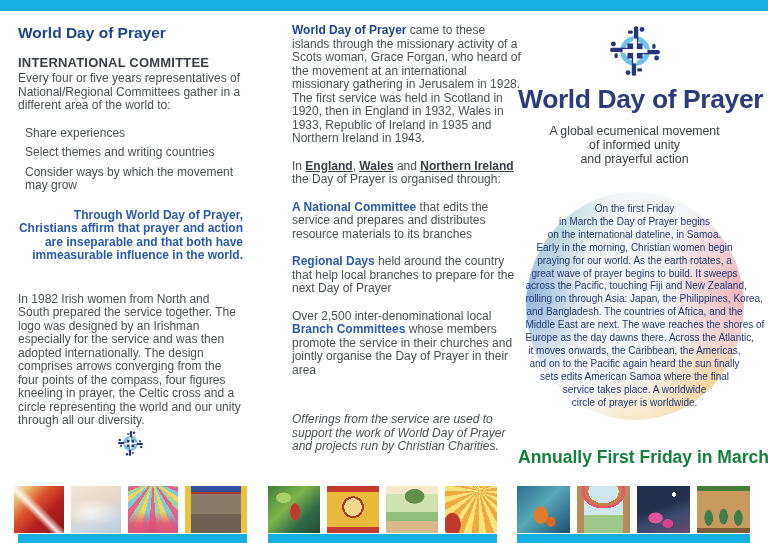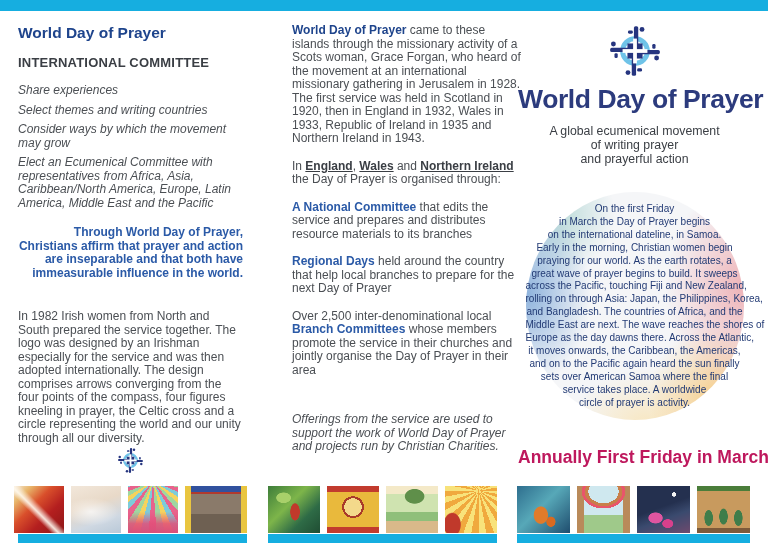--- a/index.html
+++ b/index.html
@@ -10,21 +10,21 @@
   }
   .topbar{position:absolute;left:0;top:0;width:768px;height:11px;background:#16aee0;}
   .panel{position:absolute;top:24px;}
   .p-left{left:18px;width:225px;}
   .p-mid{left:276px;width:229px;margin-left:16px;}
   .p-right{left:518px;width:233px;text-align:center;}
 
   .col-head{font-size:15.5px;font-weight:bold;color:#1e448c;margin:0 0 13px;}
   .sub-head{font-size:13px;font-weight:bold;color:#3a3e44;margin:0 0 2px;letter-spacing:.2px;}
   .body-t{font-size:12px;line-height:13.5px;color:#4b4f54;margin:0;}
-  .it-item{font-style:italic;margin:0 0 6px;}
+  .it-item{margin:0 7px 6px;}
   .it-list{margin-top:14px;}
   .affirm{font-weight:bold;color:#2b5aa7;margin-top:16px;text-align:right;}
   .history{margin-top:30px;}
   .logo-small-wrap{text-align:center;margin-top:2px;}
   .logo-small{width:27px;height:27px;}
 
   .lead-navy{color:#1e448c;font-weight:bold;}
   .b-dark{color:#3a3e44;font-weight:bold;text-decoration:underline;}
   .b-blue{color:#2b5aa7;font-weight:bold;}
   .mp{margin-top:14px;}
@@ -37,21 +37,21 @@
     width:218px;height:228px;border-radius:50%;margin:26px auto 0;box-sizing:border-box;padding-top:11px;
     background:
       radial-gradient(90px 130px at 1% 45%, rgba(118,163,214,.8), rgba(118,163,214,0) 70%),
       radial-gradient(110px 150px at 99% 42%, rgba(236,158,163,.75), rgba(236,158,163,0) 70%),
       radial-gradient(100px 100px at 88% 90%, rgba(246,194,108,.8), rgba(246,194,108,0) 70%),
       radial-gradient(90px 90px at 12% 10%, rgba(148,200,196,.65), rgba(148,200,196,0) 70%),
       radial-gradient(110px 80px at 55% 102%, rgba(250,218,148,.55), rgba(250,218,148,0) 70%),
       #f5f6f8;
   }
   .glline{font-size:10px;line-height:12.9px;font-weight:normal;color:#223a74;white-space:nowrap;}
-  .tagline{margin-top:27px;font-size:17.5px;font-weight:bold;color:#be185d;white-space:nowrap;}
+  .tagline{margin-top:27px;font-size:17.5px;font-weight:bold;color:#15803d;white-space:nowrap;}
 
   .gallery{position:absolute;top:486px;height:47px;display:flex;gap:7px;}
   .g-left{left:14px;width:233px;}
   .g-mid{left:268px;width:229px;}
   .g-right{left:517px;width:233px;}
   .art{flex:1;height:47px;}
   .bbar{position:absolute;top:534px;height:9px;background:#16aee0;}
   .bb-left{left:18px;width:229px;}
   .bb-mid{left:268px;width:229px;}
   .bb-right{left:517px;width:233px;}
@@ -134,25 +134,25 @@
     <rect x="46.5" y="27" width="7" height="46" fill="#ffffff"></rect>
     <rect x="27" y="46.5" width="46" height="7" fill="#ffffff"></rect>
   </symbol>
 </svg>
 
 <div class="topbar"></div>
 
 <div class="panel p-left">
   <div class="col-head">World Day of Prayer</div>
   <div class="sub-head">INTERNATIONAL COMMITTEE</div>
+  <p class="body-t">Every four or five years representatives of National/Regional Committees gather in a different area of the world to:</p>
   <div class="it-list">
     <p class="body-t it-item">Share experiences</p>
     <p class="body-t it-item">Select themes and writing countries</p>
     <p class="body-t it-item">Consider ways by which the movement may grow</p>
-    <p class="body-t it-item">Elect an Ecumenical Committee with representatives from Africa, Asia, Caribbean/North America, Europe, Latin America, Middle East and the Pacific</p>
   </div>
   <p class="body-t affirm">Through World Day of Prayer, Christians affirm that prayer and action are inseparable and that both have immeasurable influence in the world.</p>
   <p class="body-t history">In 1982 Irish women from North and South prepared the service together. The logo was designed by an Irishman especially for the service and was then adopted internationally. The design comprises arrows converging from the four points of the compass, four figures kneeling in prayer, the Celtic cross and a circle representing the world and our unity through all our diversity.</p>
   <div class="logo-small-wrap">
     <svg class="logo-small">
         <use href="#wdp-logo"></use>
       </svg>
   </div>
 </div>
 
@@ -165,40 +165,40 @@
   <p class="body-t offerings">Offerings from the service are used to support the work of World Day of Prayer and projects run by Christian Charities.</p>
 </div>
 
 <div class="panel p-right">
   <svg class="logo-large">
       <use href="#wdp-logo"></use>
     </svg>
   <div class="big-title">World Day of Prayer</div>
   <div class="subtitle">
     <div>A global ecumenical movement</div>
-    <div>of writing prayer</div>
+    <div>of informed unity</div>
     <div>and prayerful action</div>
   </div>
   <div class="globe">
     <div class="glline">On the first Friday</div>
     <div class="glline">in March the Day of Prayer begins</div>
     <div class="glline">on the international dateline, in Samoa.</div>
     <div class="glline">Early in the morning, Christian women begin</div>
     <div class="glline">praying for our world. As the earth rotates, a</div>
     <div class="glline">great wave of prayer begins to build.  It sweeps</div>
     <div class="glline">across the Pacific, touching Fiji and New Zealand,</div>
     <div class="glline">rolling on through Asia: Japan, the Philippines, Korea,</div>
     <div class="glline">and Bangladesh. The countries of Africa, and the</div>
     <div class="glline">Middle East are next. The wave reaches the shores of</div>
     <div class="glline">Europe as the day dawns there.  Across the Atlantic,</div>
     <div class="glline">it moves onwards, the Caribbean, the Americas,</div>
     <div class="glline">and on to the Pacific again heard the sun finally</div>
-    <div class="glline">sets over American Samoa where the final</div>
+    <div class="glline">sets edits American Samoa where the final</div>
     <div class="glline">service takes place. A worldwide</div>
-    <div class="glline">circle of prayer is activity.</div>
+    <div class="glline">circle of prayer is worldwide.</div>
   </div>
   <div class="tagline">Annually First Friday in March</div>
 </div>
 
 <div class="gallery g-left">
   <div class="art art1" title="abstract-red-painting"></div>
   <div class="art art2" title="pale-hands-sketch"></div>
   <div class="art art3" title="sunburst-figures-painting"></div>
   <div class="art art4" title="hands-photo-yellow-frame"></div>
 </div>

